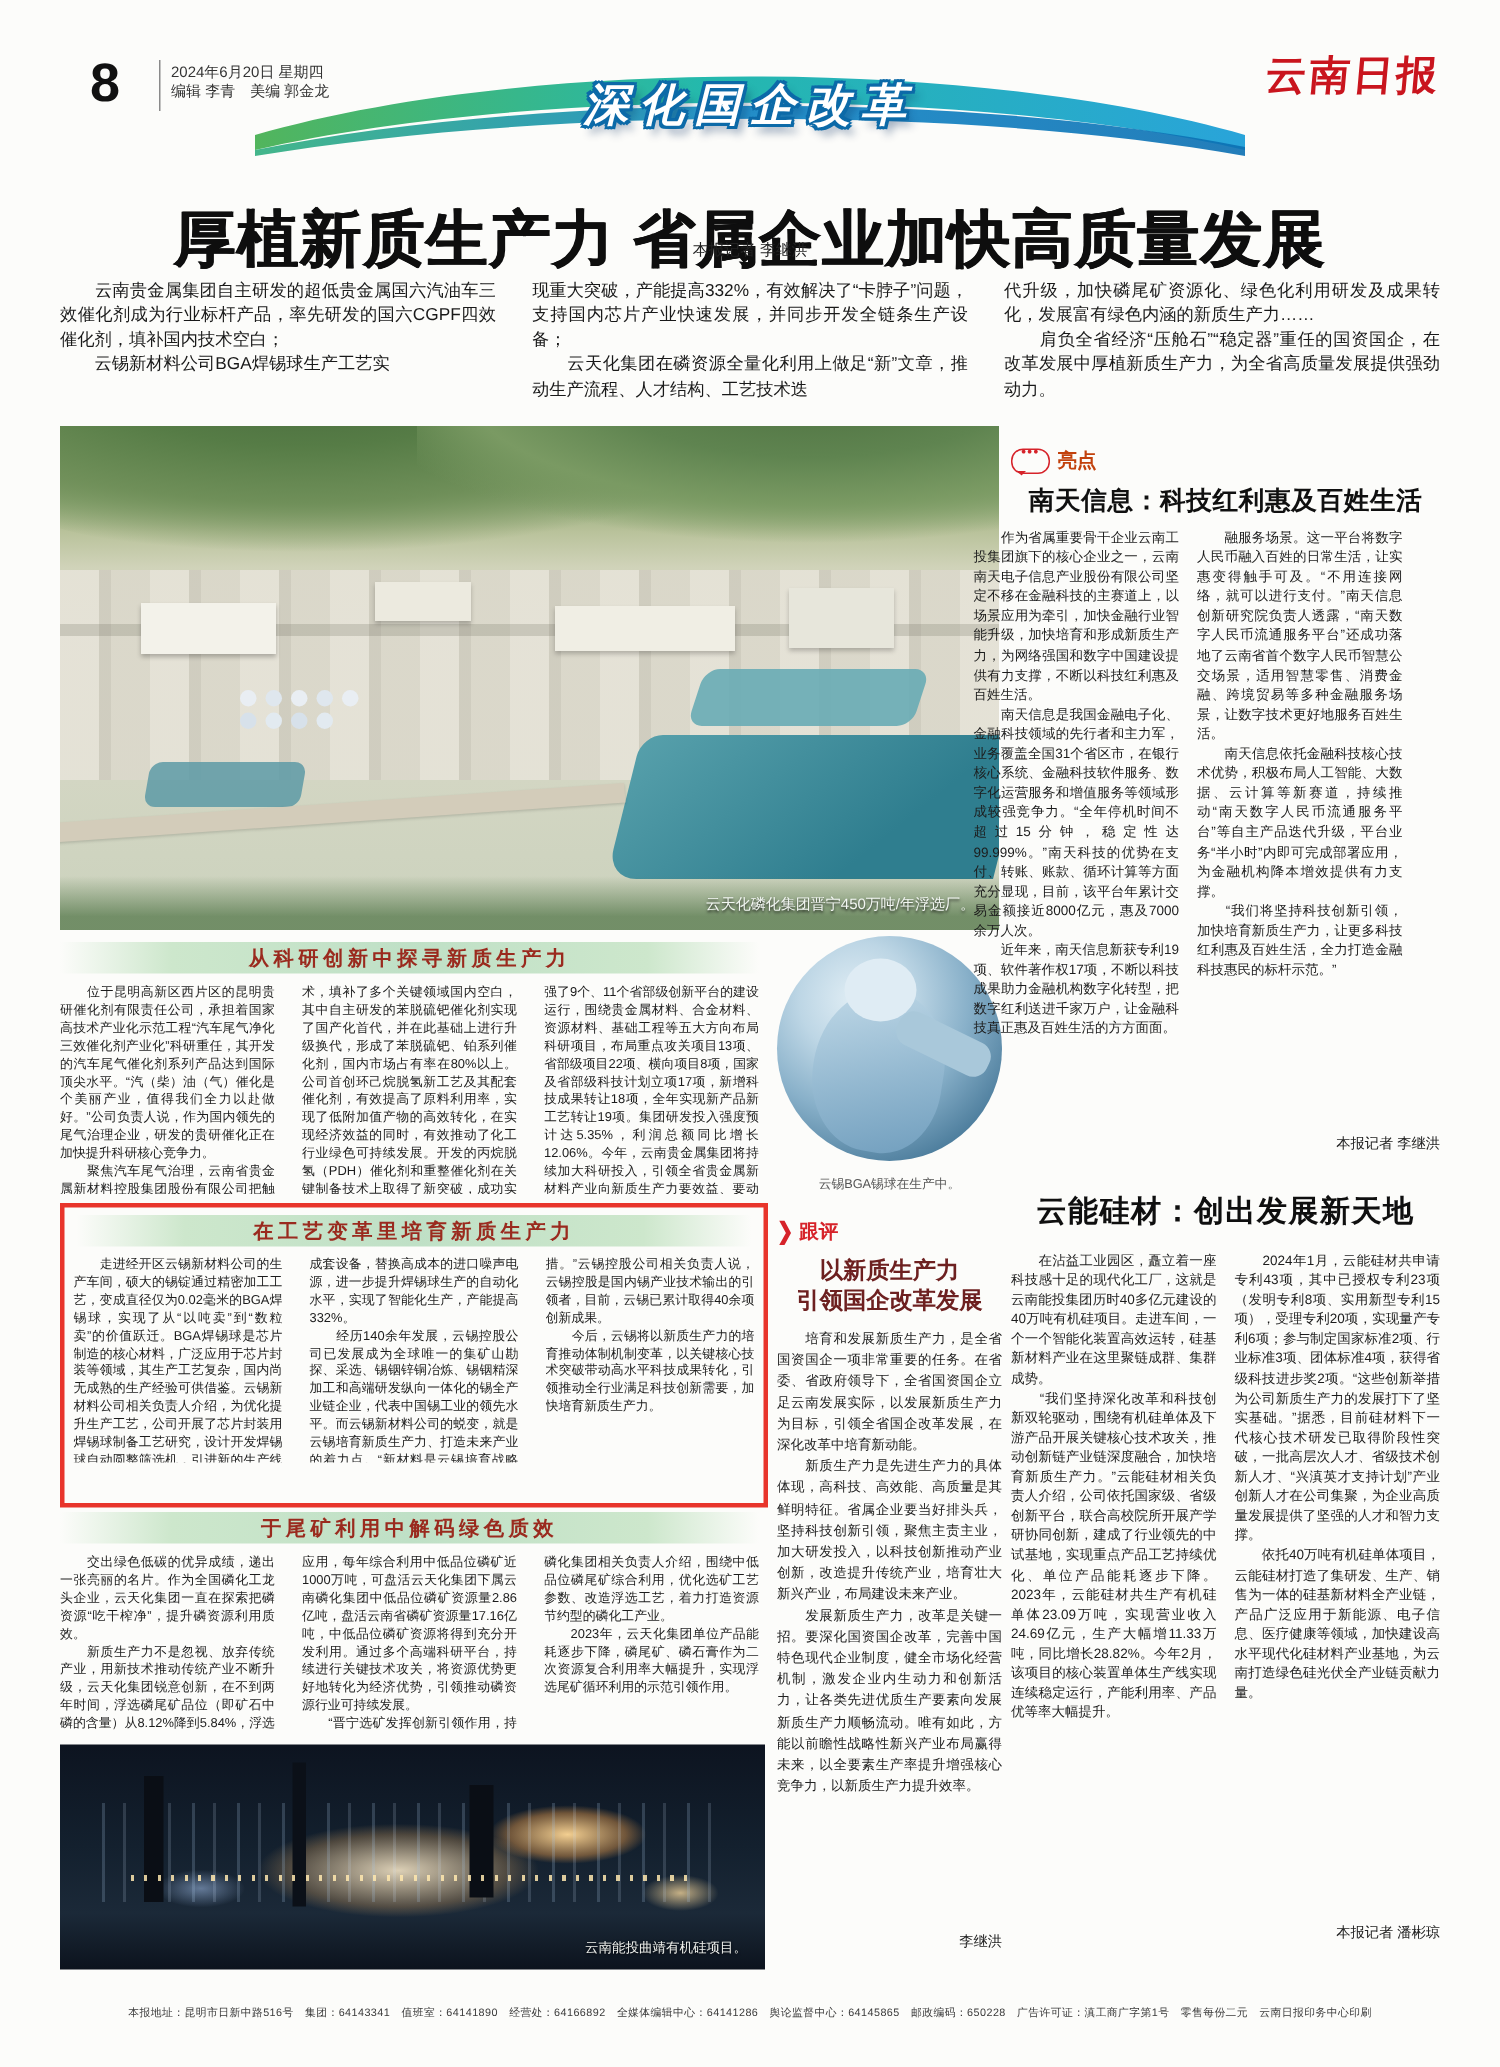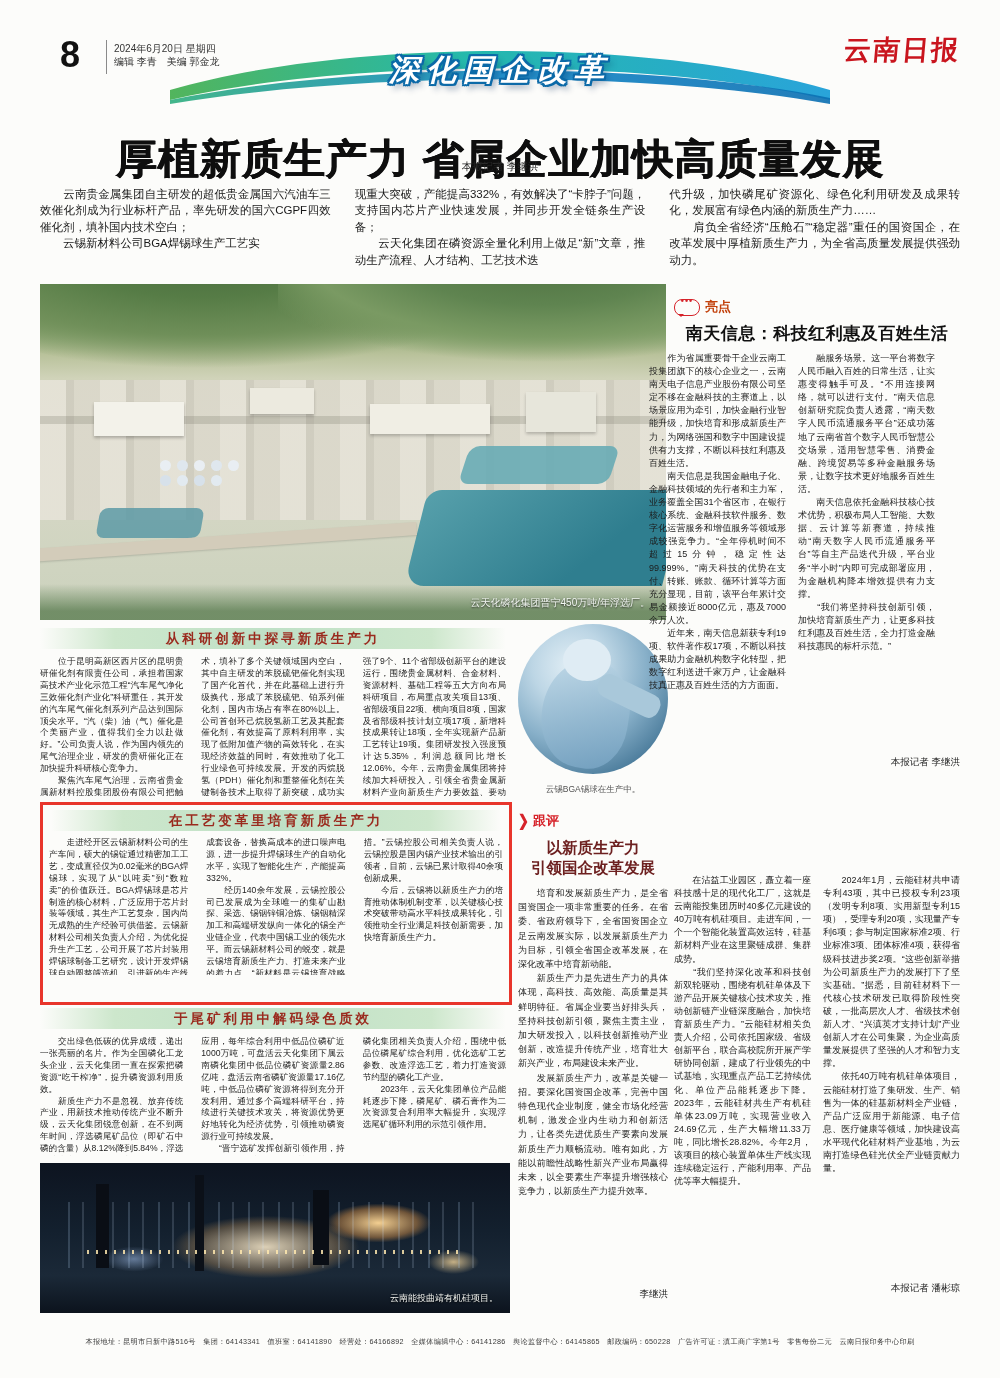--- a/index.html
+++ b/index.html
@@ -92,21 +92,21 @@
   .rbadge{left:674px;top:298px;font-size:13px;font-weight:bold;color:#c2410c;display:flex;align-items:center;gap:5px;justify-content:center;}
   .bubble{width:24px;height:15px;border:1.6px solid #d6232a;border-radius:8px;position:relative;display:inline-block;}
   .bubble::before{content:"•••";position:absolute;left:0;top:-4px;width:100%;text-align:center;font-size:9px;letter-spacing:1px;color:#d6232a;}
   .bubble::after{content:"";position:absolute;left:3px;bottom:-5px;border:3px solid transparent;border-top-color:#d6232a;}
   .r1title{left:674px;top:322px;width:286px;font-size:17px;font-weight:bold;color:#101010;text-align:center;letter-spacing:.5px;}
   .rcols{display:flex;gap:12px;}
   .r1cols{left:649px;top:352px;width:286px;height:400px;}
   .rcol{flex:1;font-size:9px;line-height:13.1px;text-align:justify;white-space:pre-line;overflow:hidden;color:#1c1c1c;}
   .r1sig{left:674px;top:756px;width:286px;text-align:right;font-size:9.5px;color:#222;}
   .r2title{left:674px;top:794px;width:286px;text-align:center;font-size:20px;font-weight:bold;color:#0f0f0f;letter-spacing:1px;}
-  .r2cols{left:674px;top:834px;width:286px;height:444px;margin-top:40px;}
+  .r2cols{left:674px;top:834px;width:286px;height:444px;}
   .r2sig{left:674px;top:1282px;width:286px;text-align:right;font-size:9.5px;color:#222;}
   
   .footer{left:30px;top:1337px;width:940px;text-align:center;font-size:7.2px;color:#3a3a3a;letter-spacing:.3px;}
 </style>
 </head>
 <body>
 
 <div class="page">
 
   <div class="abs pagenum">8</div>
@@ -231,20 +231,21 @@
   <div class="abs rcols r1cols">
     <div class="rcol">　　作为省属重要骨干企业云南工投集团旗下的核心企业之一，云南南天电子信息产业股份有限公司坚定不移在金融科技的主赛道上，以场景应用为牵引，加快金融行业智能升级，加快培育和形成新质生产力，为网络强国和数字中国建设提供有力支撑，不断以科技红利惠及百姓生活。
 　　南天信息是我国金融电子化、金融科技领域的先行者和主力军，业务覆盖全国31个省区市，在银行核心系统、金融科技软件服务、数字化运营服务和增值服务等领域形成较强竞争力。“全年停机时间不超过15分钟，稳定性达99.999%。”南天科技的优势在支付、转账、账款、循环计算等方面充分显现，目前，该平台年累计交易金额接近8000亿元，惠及7000余万人次。
 　　近年来，南天信息新获专利19项、软件著作权17项，不断以科技成果助力金融机构数字化转型，把数字红利送进千家万户，让金融科技真正惠及百姓生活的方方面面。</div>
     <div class="rcol">　　融服务场景。这一平台将数字人民币融入百姓的日常生活，让实惠变得触手可及。“不用连接网络，就可以进行支付。”南天信息创新研究院负责人透露，“南天数字人民币流通服务平台”还成功落地了云南省首个数字人民币智慧公交场景，适用智慧零售、消费金融、跨境贸易等多种金融服务场景，让数字技术更好地服务百姓生活。
 　　南天信息依托金融科技核心技术优势，积极布局人工智能、大数据、云计算等新赛道，持续推动“南天数字人民币流通服务平台”等自主产品迭代升级，平台业务“半小时”内即可完成部署应用，为金融机构降本增效提供有力支撑。
 　　“我们将坚持科技创新引领，加快培育新质生产力，让更多科技红利惠及百姓生活，全力打造金融科技惠民的标杆示范。”</div>
   </div>
   <div class="abs r1sig">本报记者 李继洪</div>
 
+  <div class="abs r2title">云能硅材：创出发展新天地</div>
   <div class="abs rcols r2cols">
     <div class="rcol">　　在沾益工业园区，矗立着一座科技感十足的现代化工厂，这就是云南能投集团历时40多亿元建设的40万吨有机硅项目。走进车间，一个一个智能化装置高效运转，硅基新材料产业在这里聚链成群、集群成势。
 　　“我们坚持深化改革和科技创新双轮驱动，围绕有机硅单体及下游产品开展关键核心技术攻关，推动创新链产业链深度融合，加快培育新质生产力。”云能硅材相关负责人介绍，公司依托国家级、省级创新平台，联合高校院所开展产学研协同创新，建成了行业领先的中试基地，实现重点产品工艺持续优化、单位产品能耗逐步下降。2023年，云能硅材共生产有机硅单体23.09万吨，实现营业收入24.69亿元，生产大幅增11.33万吨，同比增长28.82%。今年2月，该项目的核心装置单体生产线实现连续稳定运行，产能利用率、产品优等率大幅提升。</div>
     <div class="rcol">　　2024年1月，云能硅材共申请专利43项，其中已授权专利23项（发明专利8项、实用新型专利15项），受理专利20项，实现量产专利6项；参与制定国家标准2项、行业标准3项、团体标准4项，获得省级科技进步奖2项。“这些创新举措为公司新质生产力的发展打下了坚实基础。”据悉，目前硅材料下一代核心技术研发已取得阶段性突破，一批高层次人才、省级技术创新人才、“兴滇英才支持计划”产业创新人才在公司集聚，为企业高质量发展提供了坚强的人才和智力支撑。
 　　依托40万吨有机硅单体项目，云能硅材打造了集研发、生产、销售为一体的硅基新材料全产业链，产品广泛应用于新能源、电子信息、医疗健康等领域，加快建设高水平现代化硅材料产业基地，为云南打造绿色硅光伏全产业链贡献力量。</div>
   </div>
   <div class="abs r2sig">本报记者 潘彬琼</div>
 
   <div class="abs footer">本报地址：昆明市日新中路516号　集团：64143341　值班室：64141890　经营处：64166892　全媒体编辑中心：64141286　舆论监督中心：64145865　邮政编码：650228　广告许可证：滇工商广字第1号　零售每份二元　云南日报印务中心印刷</div>
 

